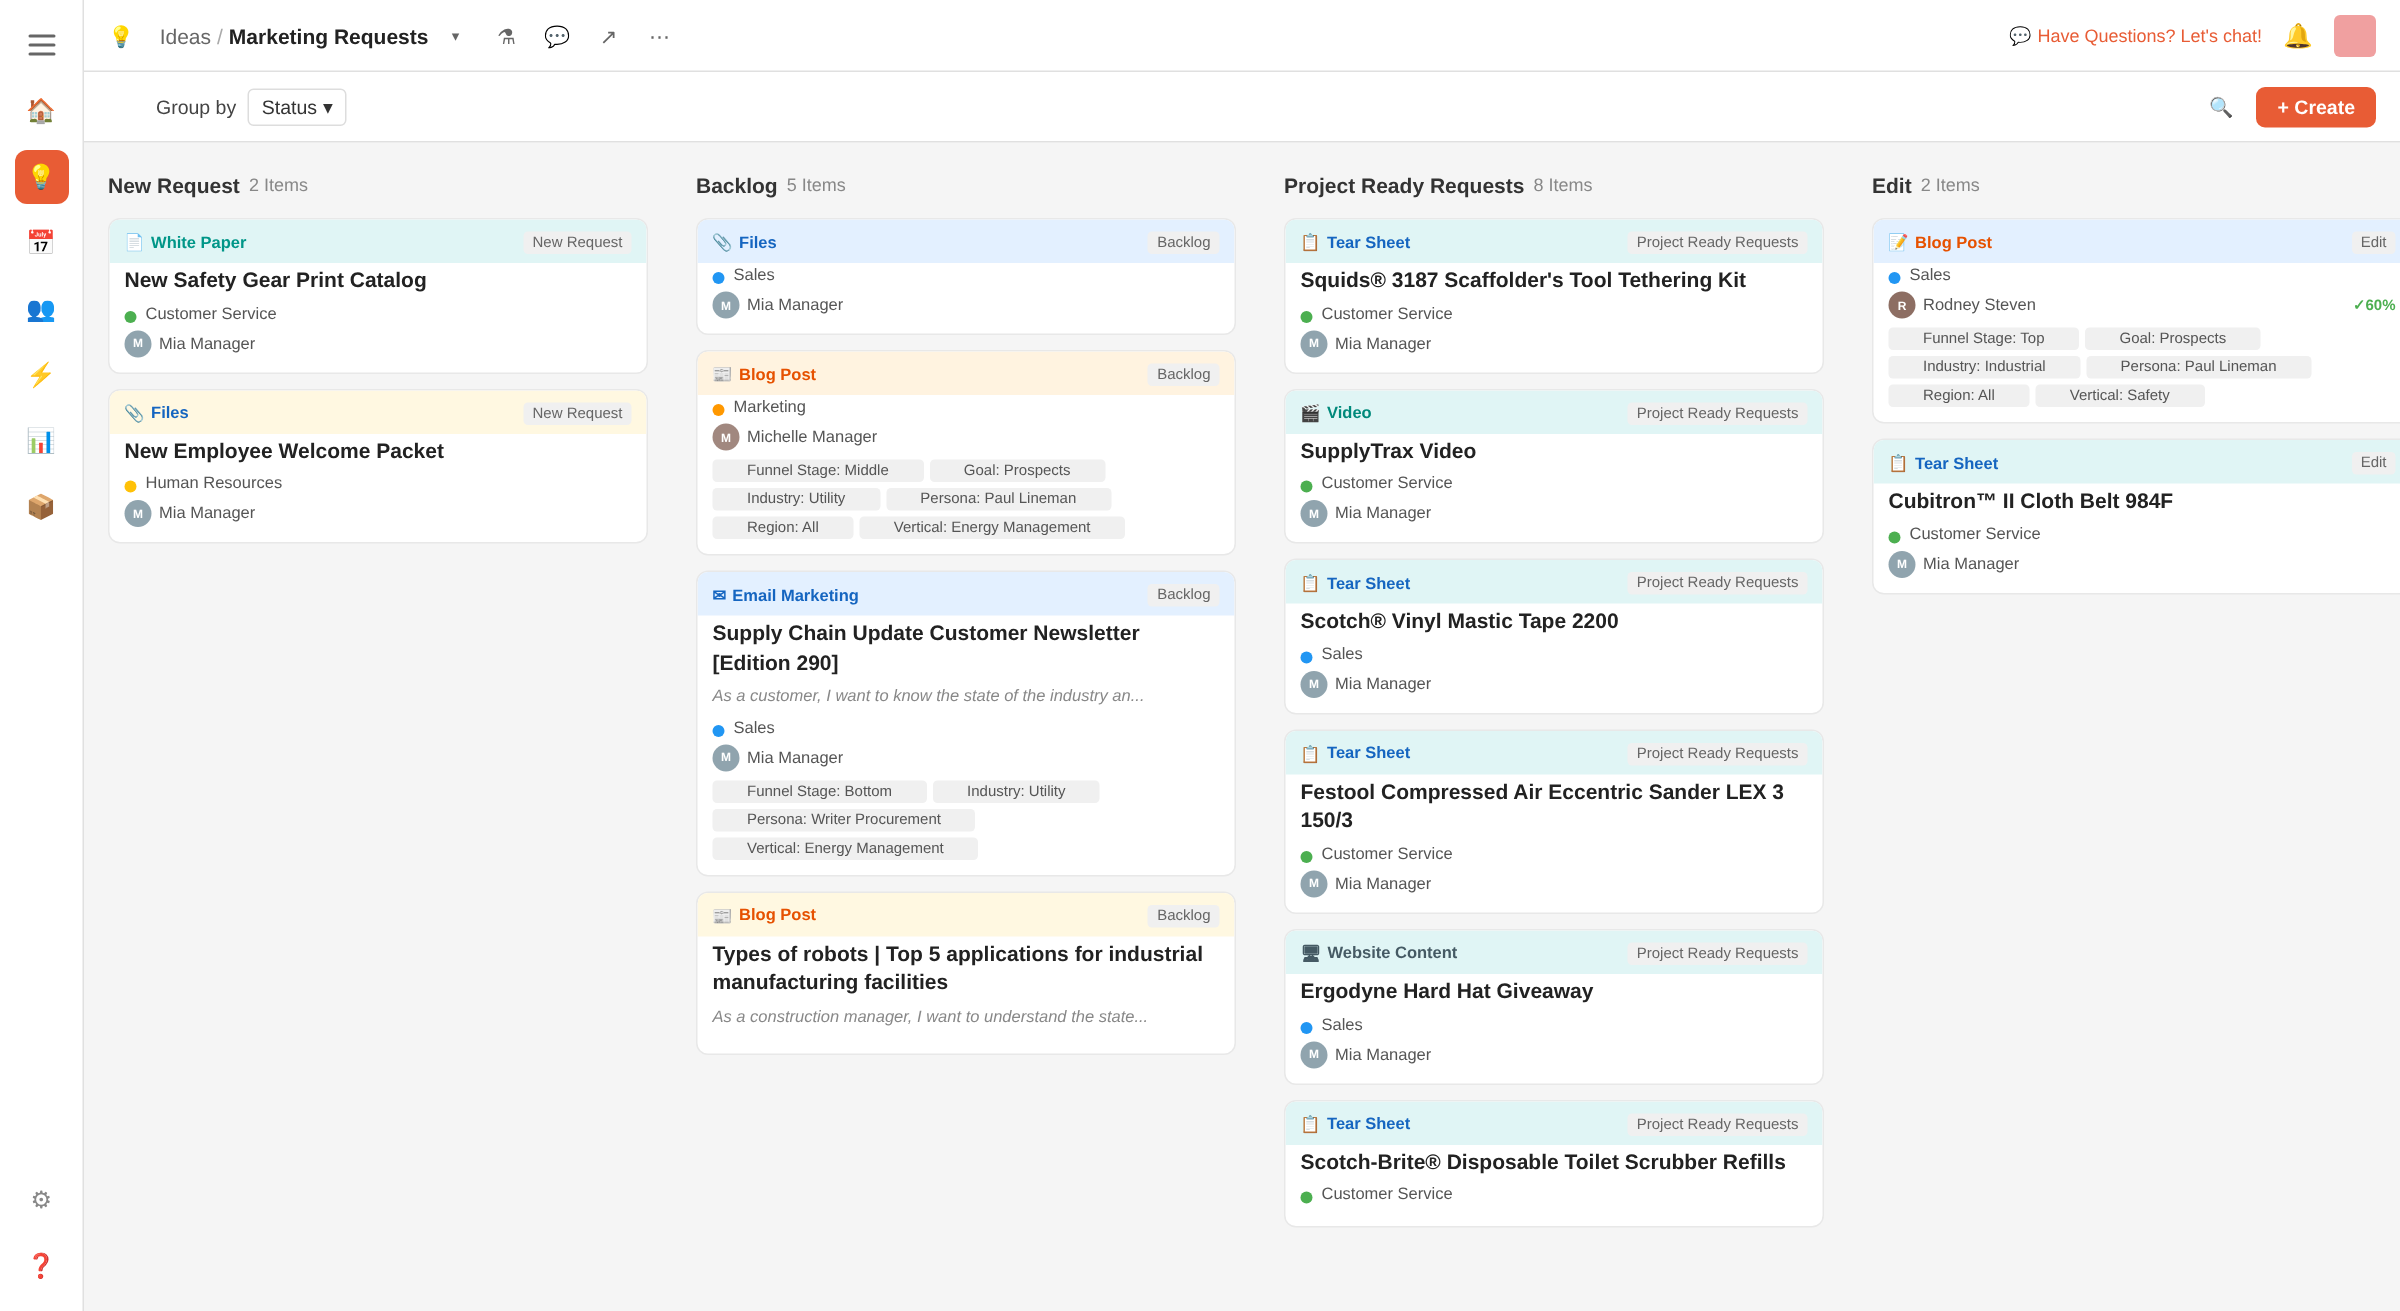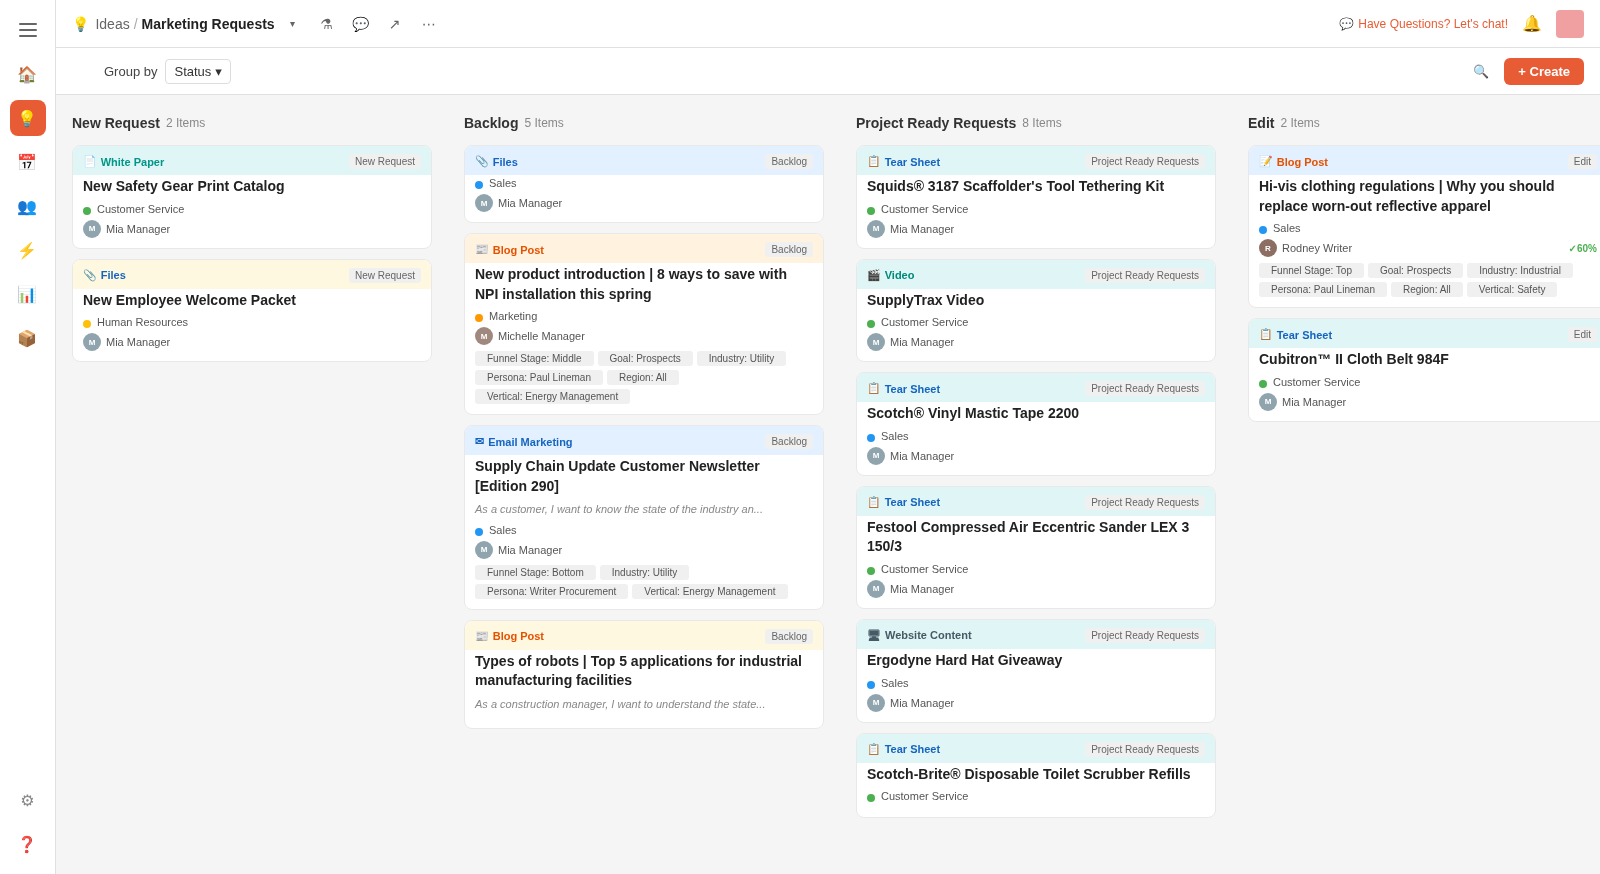--- a/index.html
+++ b/index.html
@@ -56,21 +56,21 @@
     .dot { width: 8px; height: 8px; border-radius: 50%; flex-shrink: 0; }
     .dot-green { background: #4caf50; }
     .dot-blue { background: #2196f3; }
     .dot-yellow { background: #ffc107; }
     .dot-orange { background: #ff9800; }
     .meta-text { font-size: 11px; color: #555; }
     .avatar-row { display: flex; align-items: center; gap: 5px; margin-top: 4px; }
     .mini-avatar { width: 18px; height: 18px; border-radius: 50%; background: #ccc; display: flex; align-items: center; justify-content: center; font-size: 8px; color: #fff; font-weight: bold; overflow: hidden; }
     .avatar-name { font-size: 11px; color: #555; }
     .tags { display: flex; flex-wrap: wrap; gap: 4px; margin-top: 6px; }
-    .tag { font-size: 10px; background: #f0f0f0; border-radius: 3px; padding: 2px 12px; color: #555; }
+    .tag { font-size: 10px; background: #f0f0f0; border-radius: 3px; padding: 2px 23px; color: #555; }
     .progress-badge { font-size: 10px; color: #4caf50; font-weight: 600; margin-left: auto; }
 
     
     .card-teal { background: #e0f5f5; }
     .card-yellow { background: #fff8e1; }
     .card-blue { background: #e3f0ff; }
     .card-orange { background: #fff3e0; }
 
     
     .type-white-paper { color: #009688; }
@@ -109,21 +109,21 @@
   <div class="sidebar-icon">⚙</div>
   <div class="sidebar-icon">❓</div>
 </div>
 
 <div class="main">
 
   <div class="topbar">
     <div class="topbar-left">
       <div class="breadcrumb">
         <span class="breadcrumb-item">💡</span>
-        <span class="breadcrumb-item" style="margin-left:2px;">Ideas</span>
+        <span class="breadcrumb-item" style="margin-left:13px;">Ideas</span>
         <span class="breadcrumb-sep">/</span>
         <span class="breadcrumb-item current">Marketing Requests</span>
         <span class="topbar-icon" style="font-size:10px;">▾</span>
       </div>
       <div class="topbar-icon">⚗</div>
       <div class="topbar-icon">💬</div>
       <div class="topbar-icon">↗</div>
       <div class="topbar-icon">⋯</div>
     </div>
     <div class="topbar-right">
@@ -232,21 +232,20 @@
     </div>
           <div class="card">
       <div class="card-header card-orange">
         <div class="card-type type-blog-post">
           <span>📰</span>
           <span>Blog Post</span>
         </div>
         <span class="card-status-badge">Backlog</span>
       </div>
       <div class="card-body">
-        <div class="card-title">New product introduction | 8 ways to save with NPI installation this spring</div>
 
         <div class="card-meta">
         <div class="dot dot-orange"></div>
         <span class="meta-text">Marketing</span>
       </div>
         <div class="avatar-row">
         <div class="mini-avatar" style="background:#a1887f">M</div>
         <span class="avatar-name">Michelle Manager</span>
 
       </div>
@@ -453,29 +452,28 @@
         <div class="column-cards">
           <div class="card">
       <div class="card-header card-blue">
         <div class="card-type type-blog-post">
           <span>📝</span>
           <span>Blog Post</span>
         </div>
         <span class="card-status-badge">Edit</span>
       </div>
       <div class="card-body">
-        <div class="card-title">Hi-vis clothing regulations | Why you should replace worn-out reflective apparel</div>
 
         <div class="card-meta">
         <div class="dot dot-blue"></div>
         <span class="meta-text">Sales</span>
       </div>
         <div class="avatar-row">
         <div class="mini-avatar" style="background:#8d6e63">R</div>
-        <span class="avatar-name">Rodney Writer</span>
+        <span class="avatar-name">Rodney Steven</span>
         <span class="progress-badge">✓60%</span>
       </div>
         <div class="tags">
                 <span class="tag">Funnel Stage: Top</span>
                 <span class="tag">Goal: Prospects</span>
                 <span class="tag">Industry: Industrial</span>
                 <span class="tag">Persona: Paul Lineman</span>
                 <span class="tag">Region: All</span>
                 <span class="tag">Vertical: Safety</span>
               </div>

